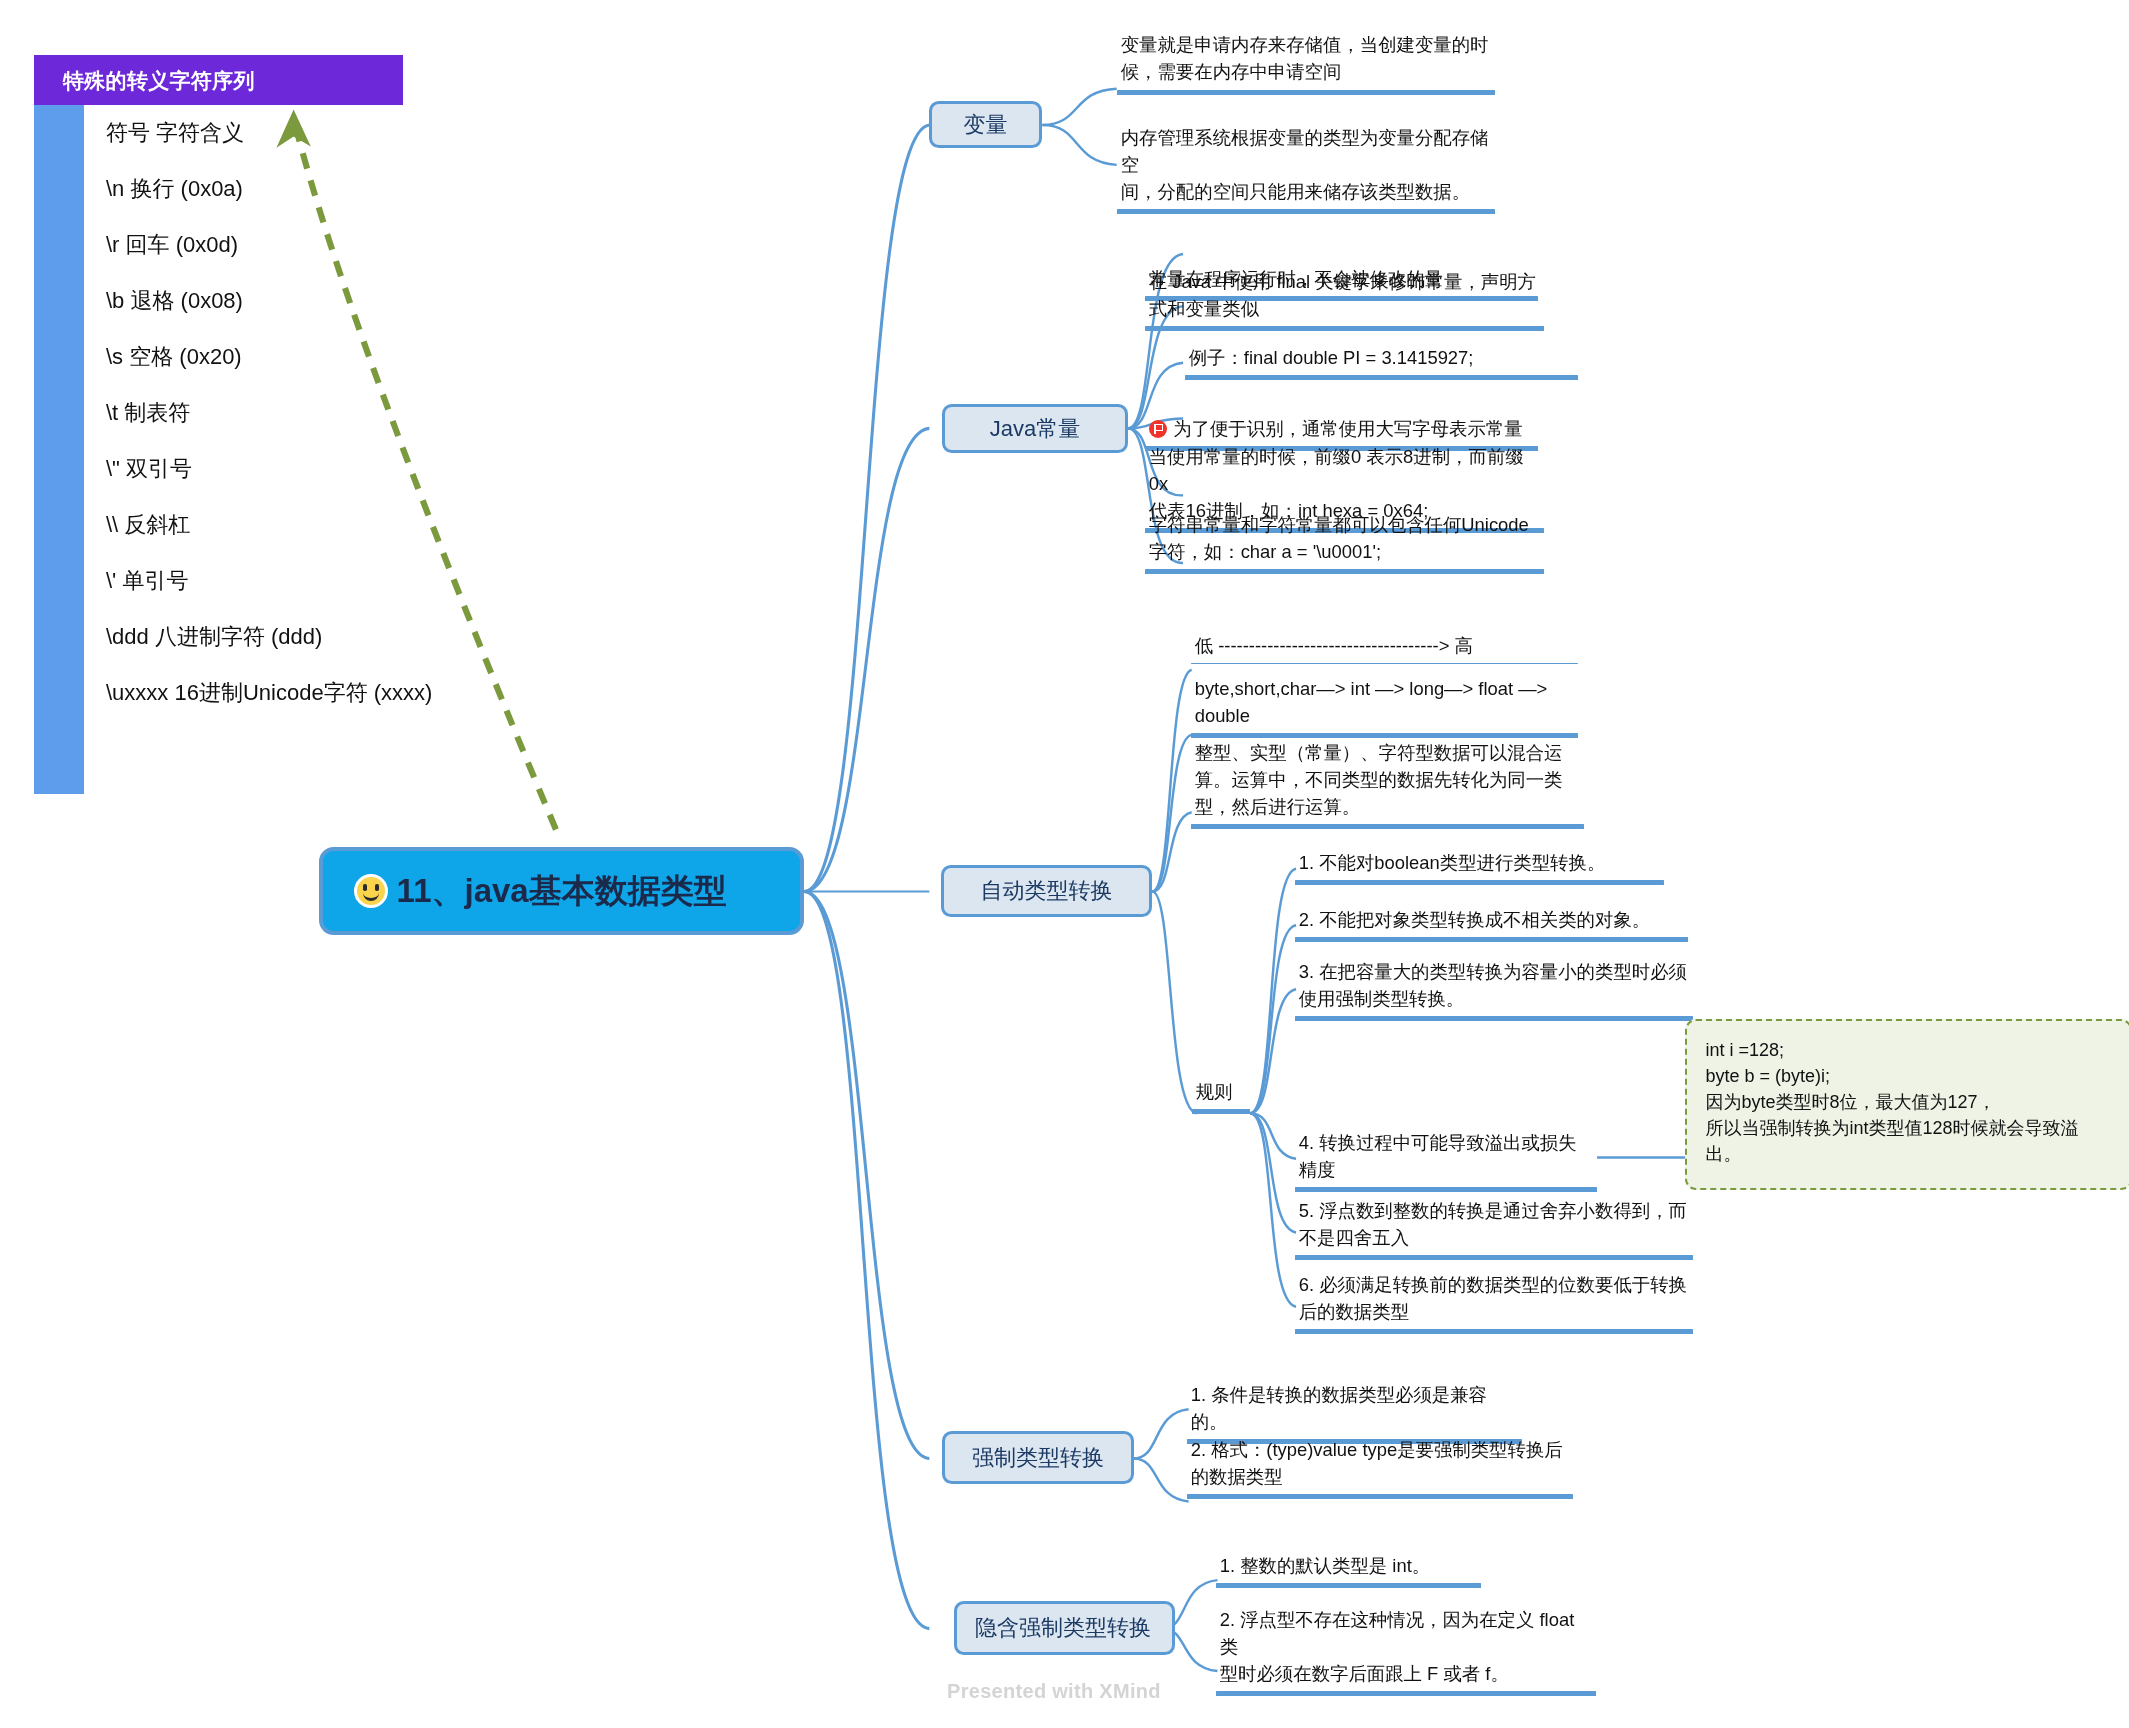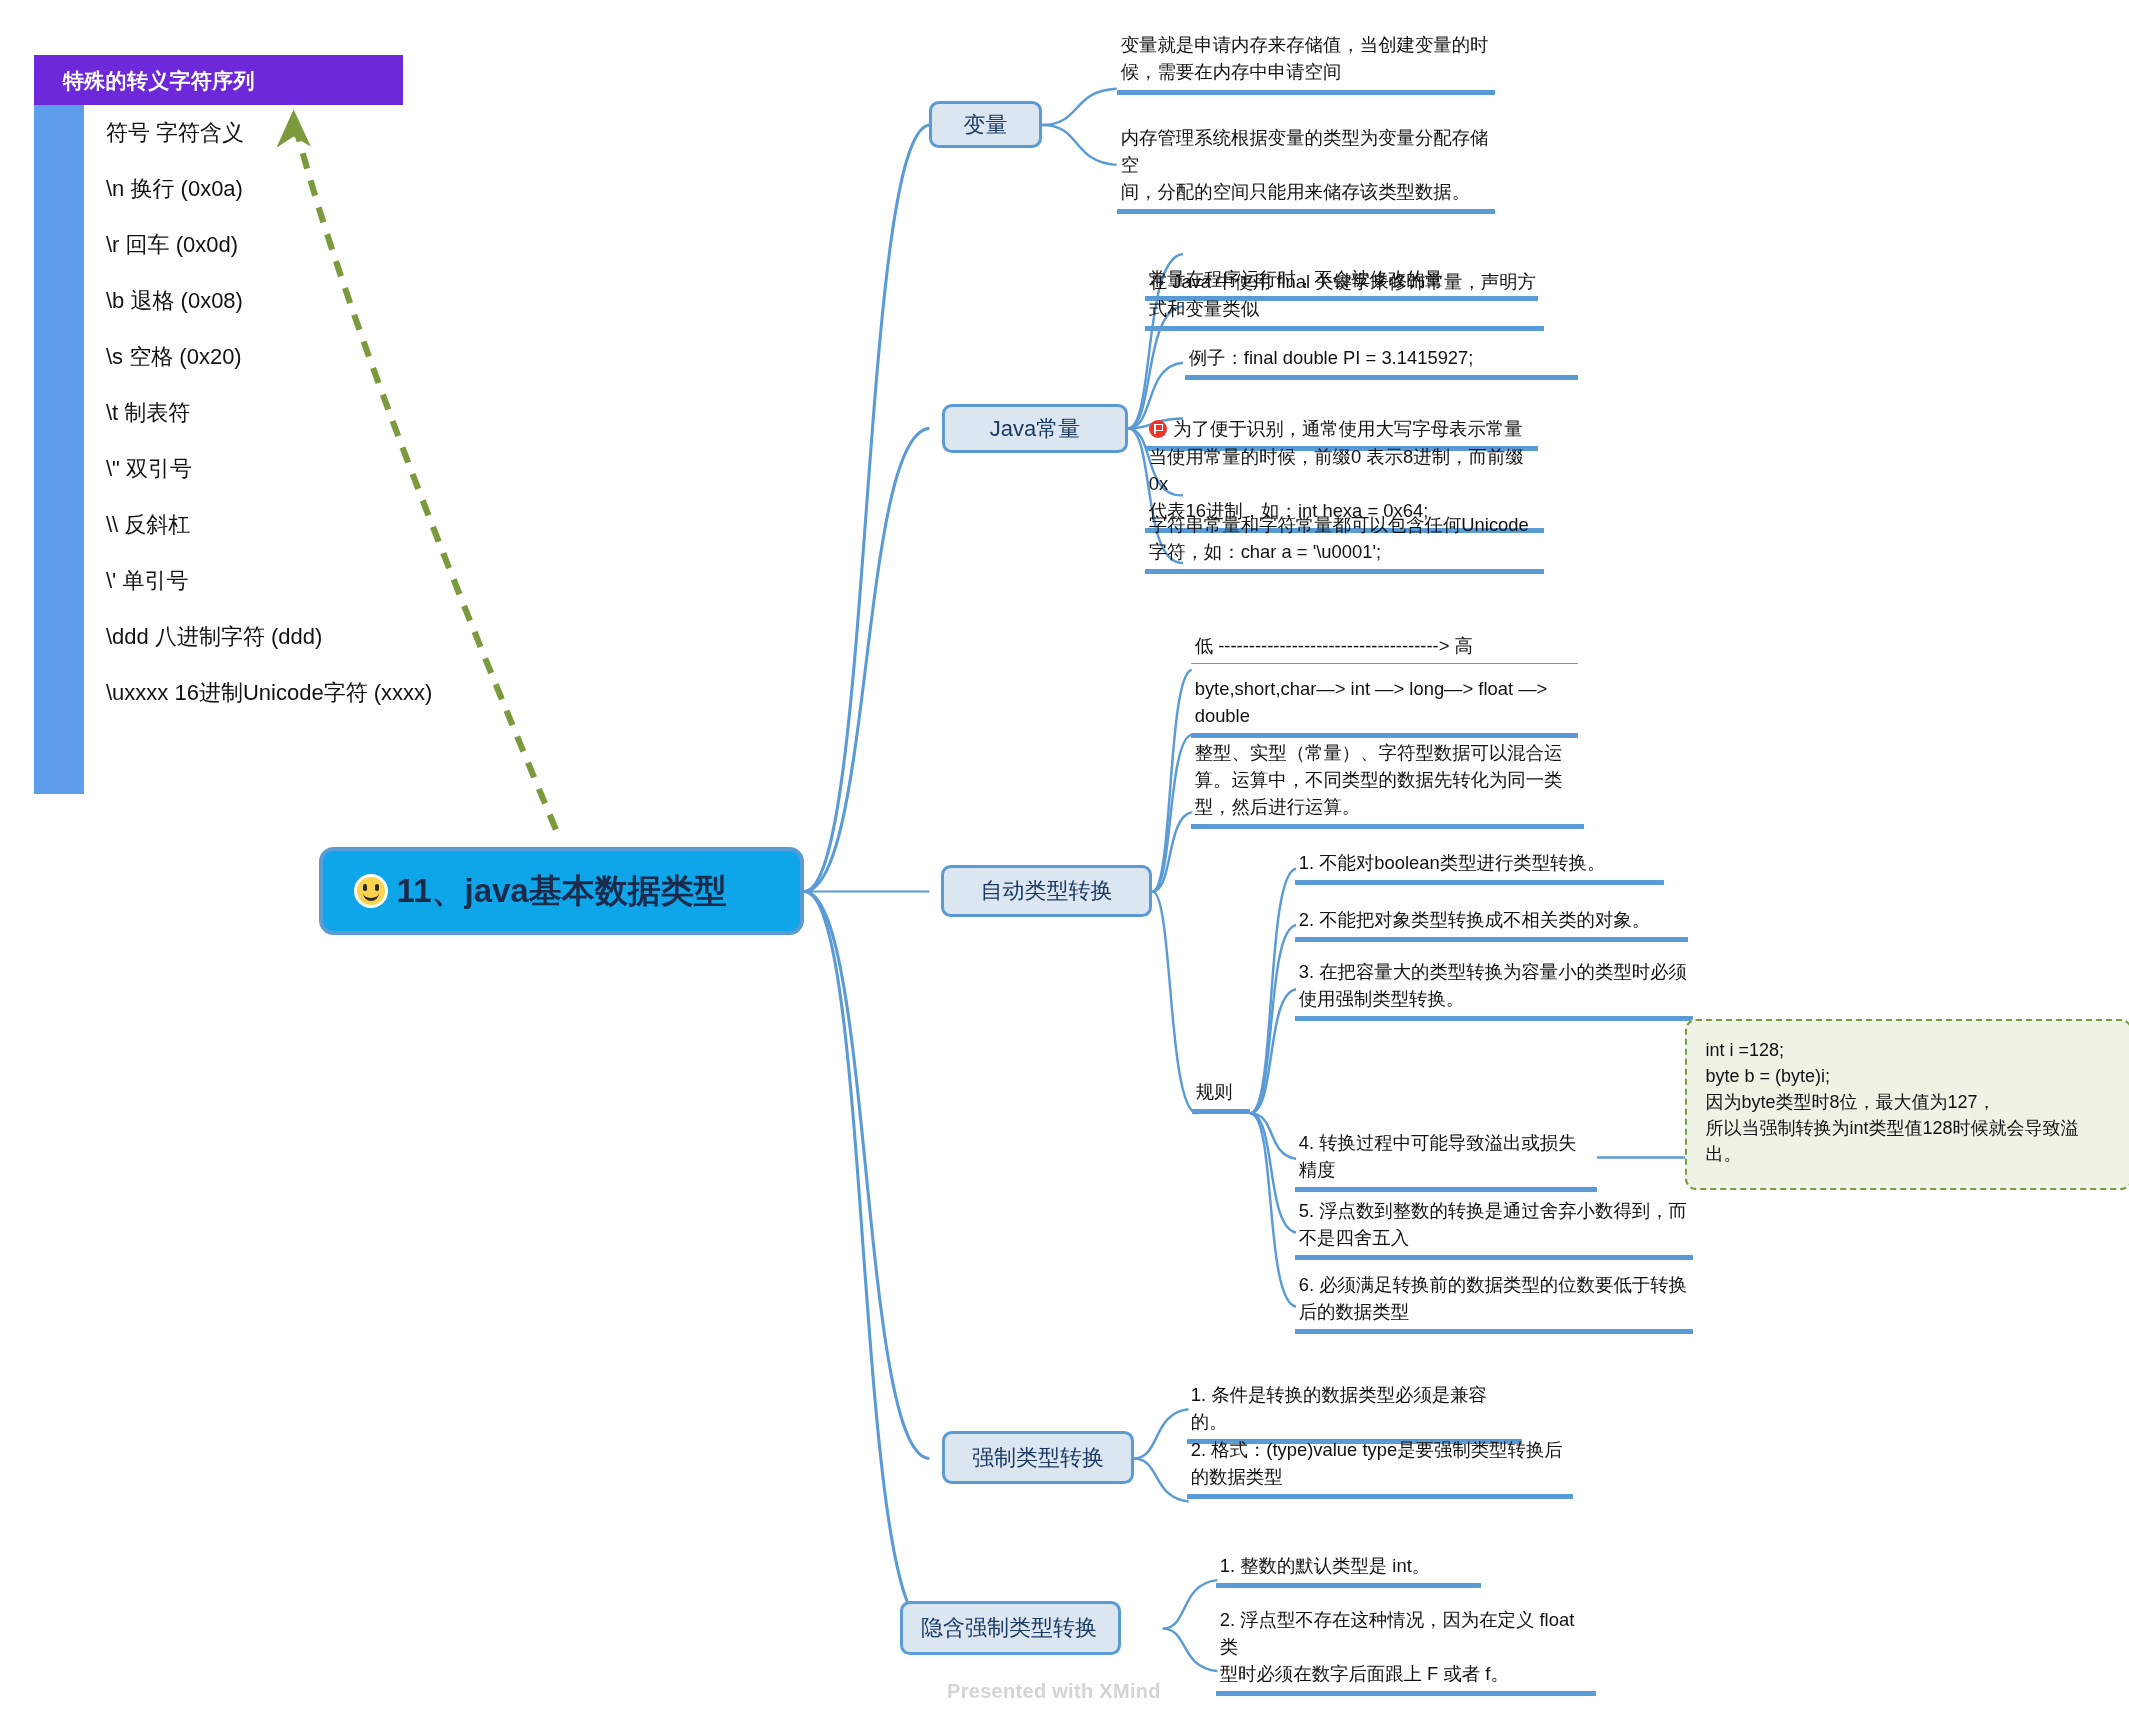--- a/index.html
+++ b/index.html
@@ -411,21 +411,21 @@
   <div class="leaf" style="left:1187px; top:1381px; width:335px;">
     <div class="leaf-text">1. 条件是转换的数据类型必须是兼容的。</div>
     <div class="leaf-underline"></div>
   </div>
   <div class="leaf" style="left:1187px; top:1436px; width:386px;">
     <div class="leaf-text">2. 格式：(type)value type是要强制类型转换后
 的数据类型</div>
     <div class="leaf-underline"></div>
   </div>
 
-  <div class="branch-node" style="left:900px; top:1601px; width:221px; height:54px;padding-left:8px;">
+  <div class="branch-node" style="left:954px; top:1601px; width:221px; height:54px;padding-left:8px;">
     <span>隐含强制类型转换</span>
   </div>
   <div class="leaf" style="left:1216px; top:1552px; width:265px;">
     <div class="leaf-text">1. 整数的默认类型是 int。</div>
     <div class="leaf-underline"></div>
   </div>
   <div class="leaf" style="left:1216px; top:1606px; width:380px;">
     <div class="leaf-text">2. 浮点型不存在这种情况，因为在定义 float 类
 型时必须在数字后面跟上 F 或者 f。</div>
     <div class="leaf-underline"></div>

